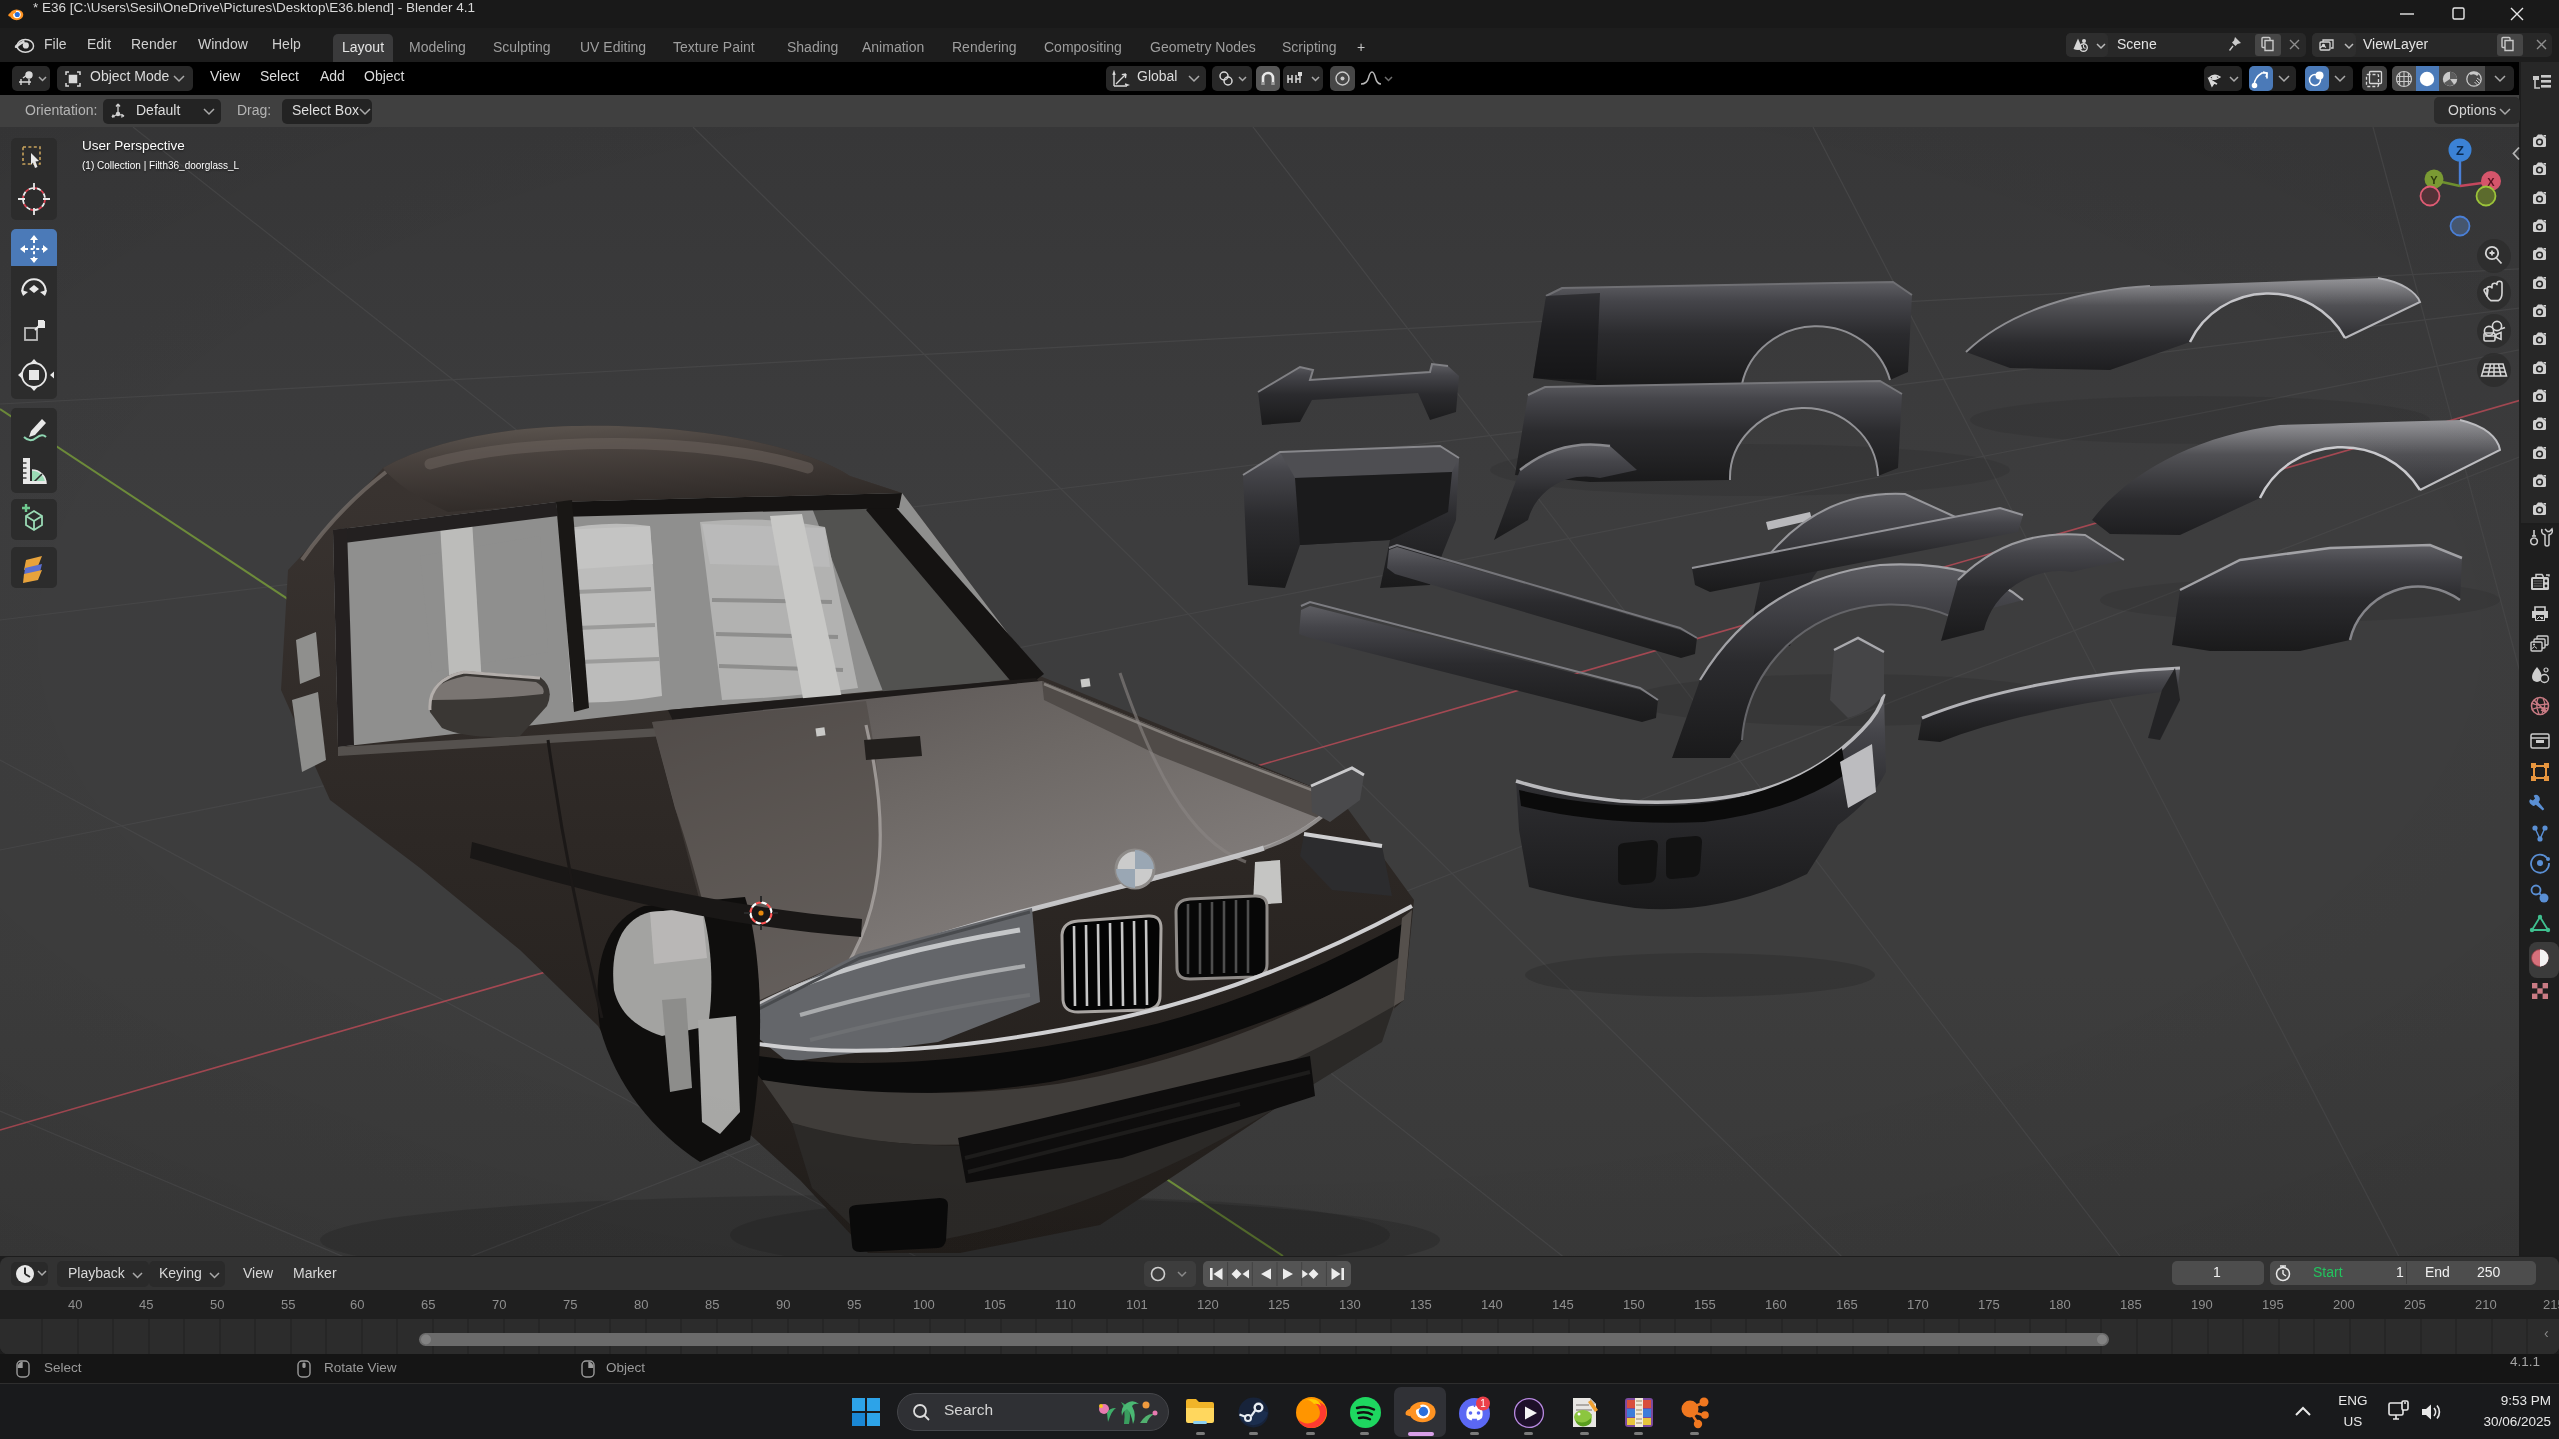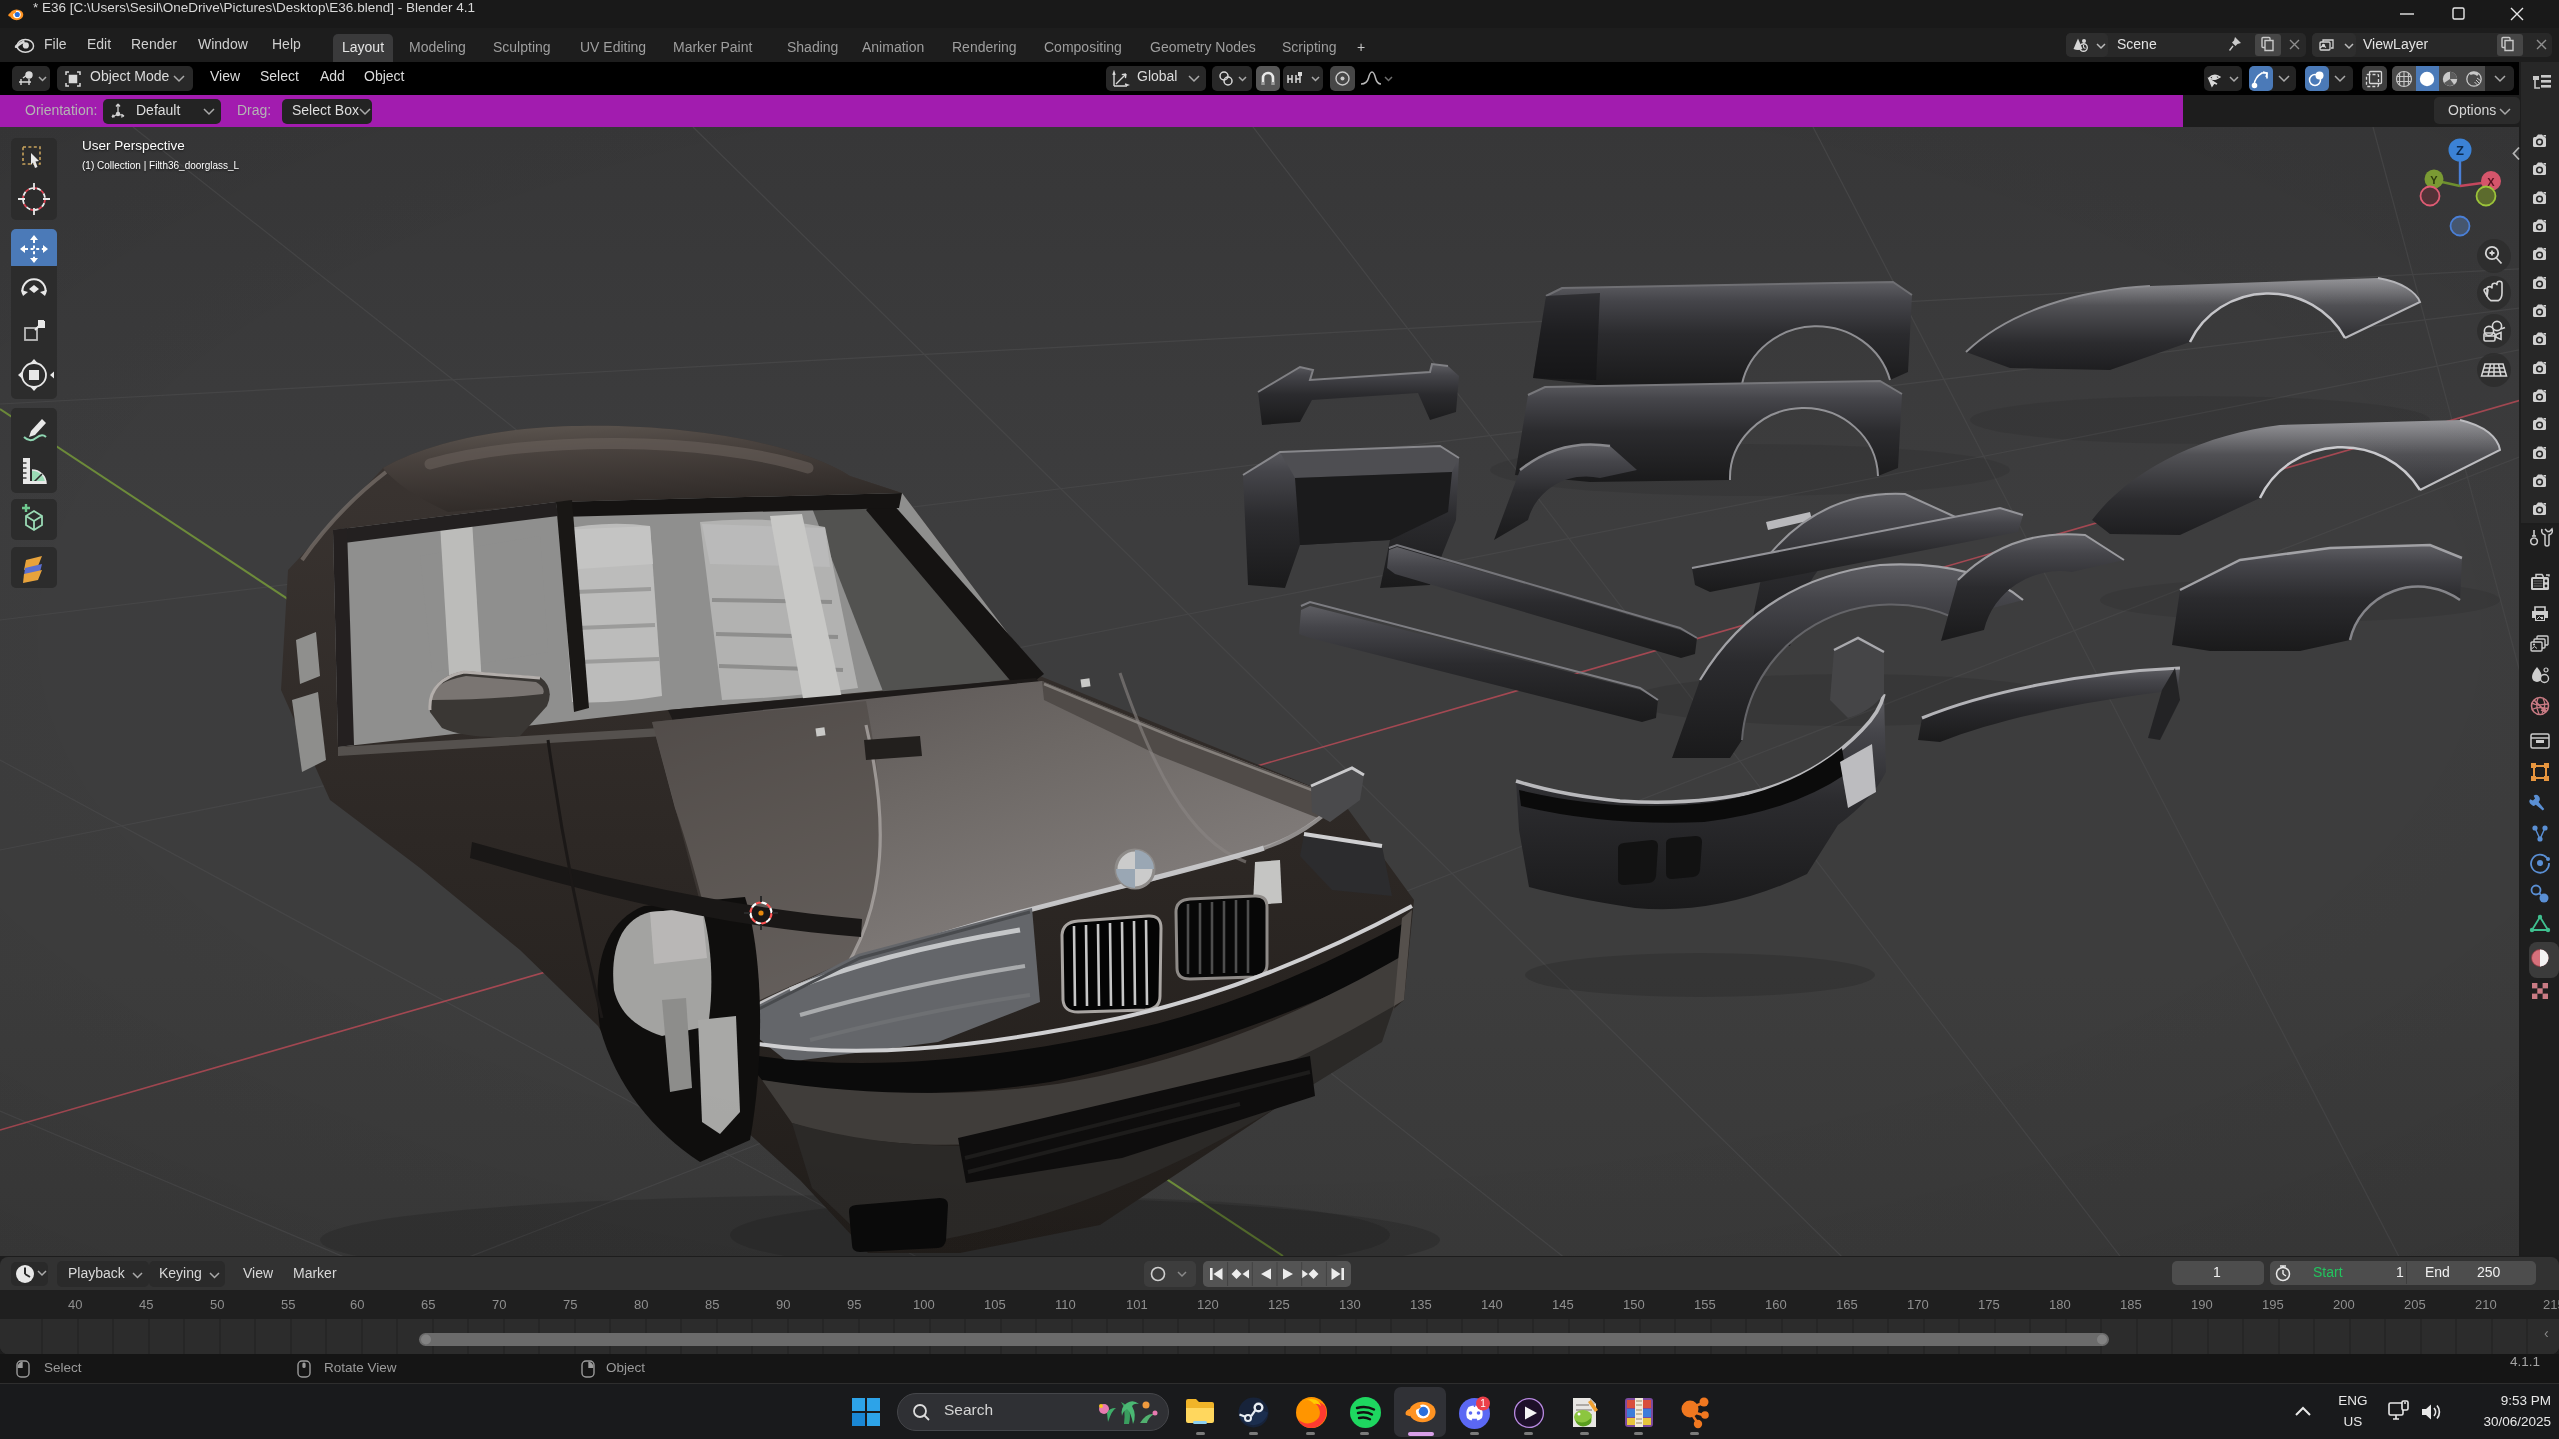--- a/index.html
+++ b/index.html
@@ -11,21 +11,21 @@
   #titlebar { left:0; top:0; width:2559px; height:28px; background:#191919; color:#d8d8d8;
     font-size:13.5px; display:flex; }
   
   #menubar { left:0; top:28px; width:2559px; height:34px; background:#1d1d1d; color:#cfcfcf; font-size:14px; }
   .menuitem { position:absolute; top:8px; }
   .tab { position:absolute; top:6px; height:28px; line-height:27px; color:#9e9e9e;
     border-radius:5px 5px 0 0; font-size:14px; padding:0 9px; }
   .tab.active { background:#3a3a3b; color:#e4e4e4; }
   
   #toolhdr { left:0; top:62px; width:2519px; height:33px; background:#000000; color:#dcdcdc; font-size:14px; }
-  #toolset { left:0; top:95px; width:2183px; height:32px; background:#a21caf; color:#b4b4b4; font-size:14px; }
+  #toolset { left:0; top:95px; width:2519px; height:32px; background:#404040; color:#b4b4b4; font-size:14px; }
   .pill { position:absolute; background:#282828; border-radius:5px; color:#e0e0e0; }
   .pill2 { position:absolute; background:#232323; border-radius:5px; color:#e0e0e0; }
   
   #viewport { left:0; top:127px; width:2519px; height:1129px; background:#3a3a3a; }
   
   #outliner { left:2521px; top:62px; width:38px; height:461px; background:#272727; }
   #props { left:2521px; top:525px; width:38px; height:730px; background:#1e1e1e; }
   
   #timeline { left:0; top:1257px; width:2559px; height:97px; background:#323232; border-radius:8px; }
   #tl-ruler { position:absolute; left:0; top:33px; width:2559px; height:29px; background:#1f1f1f; color:#8f8f8f; font-size:13px; }
@@ -62,21 +62,21 @@
     </svg>
     <span class="menuitem" style="left:44px">File</span>
     <span class="menuitem" style="left:87px">Edit</span>
     <span class="menuitem" style="left:131px">Render</span>
     <span class="menuitem" style="left:198px">Window</span>
     <span class="menuitem" style="left:272px">Help</span>
     <span class="tab active" style="left:333px">Layout</span>
     <span class="tab" style="left:400px">Modeling</span>
     <span class="tab" style="left:484px">Sculpting</span>
     <span class="tab" style="left:571px">UV Editing</span>
-    <span class="tab" style="left:664px">Marker Paint</span>
+    <span class="tab" style="left:664px">Texture Paint</span>
     <span class="tab" style="left:778px">Shading</span>
     <span class="tab" style="left:853px">Animation</span>
     <span class="tab" style="left:943px">Rendering</span>
     <span class="tab" style="left:1035px">Compositing</span>
     <span class="tab" style="left:1141px">Geometry Nodes</span>
     <span class="tab" style="left:1273px">Scripting</span>
     <span class="tab" style="left:1348px;color:#c8c8c8">+</span>
 
     <div class="pill" style="left:2066px;top:5px;width:240px;height:24px"></div>
     <div class="pill" style="left:2066px;top:5px;width:42px;height:24px;background:#2e2e2e"></div>

